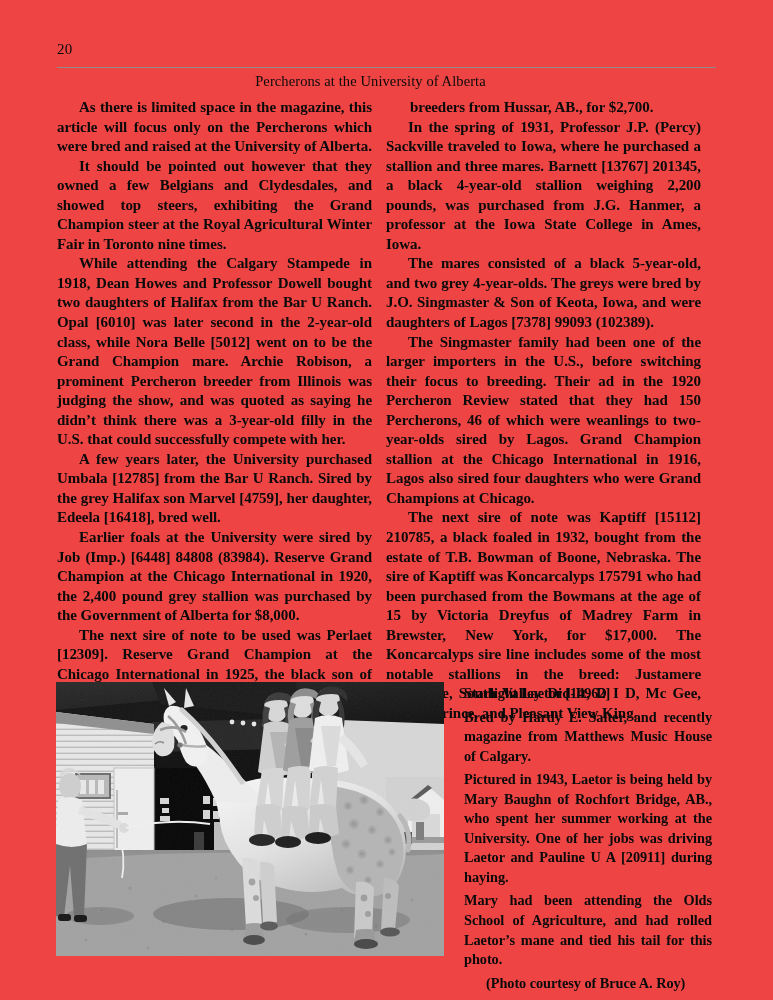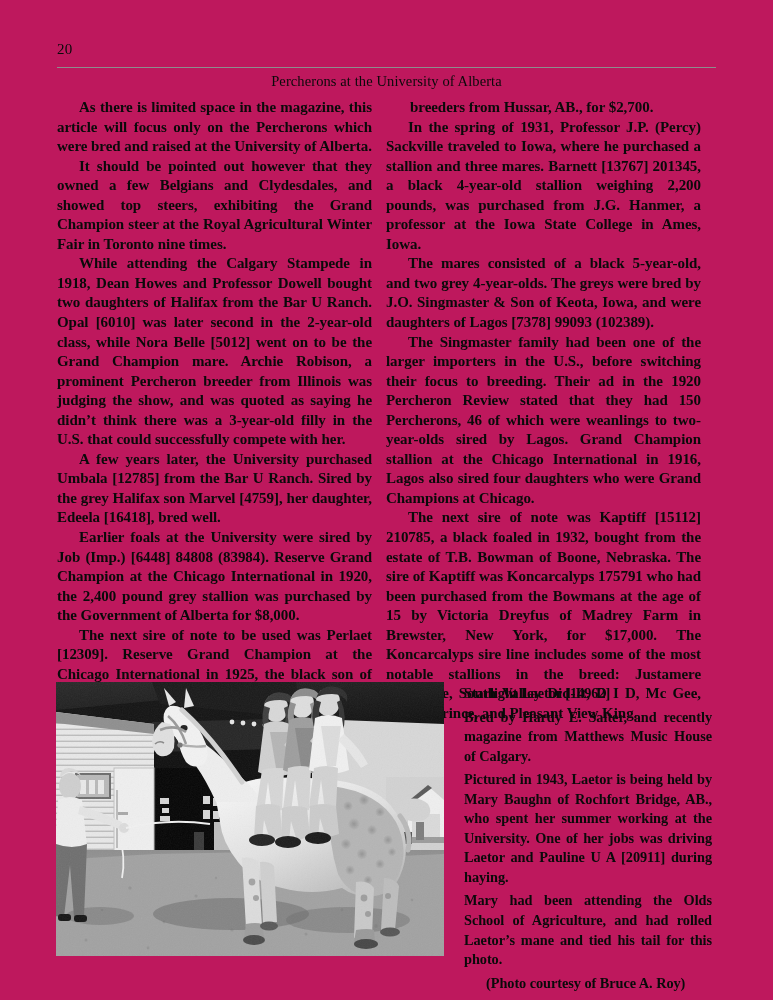--- a/index.html
+++ b/index.html
@@ -12,21 +12,21 @@
     height: 1000px;
     overflow: hidden;
     font-family: "Liberation Serif", "DejaVu Serif", serif;
     color: #0a0a0a;
   }
 
   .page {
     position: relative;
     width: 773px;
     height: 1000px;
-    background: #be185d;
+    background: #ef4444;
     box-sizing: border-box;
   }
 
   
   .folio {
     position: absolute;
     left: 57px;
     top: 40px;
     font-size: 15px;
     line-height: 18px;
@@ -38,21 +38,21 @@
     position: absolute;
     left: 57px;
     top: 67px;
     width: 659px;
     height: 1px;
     background: #8d8d8d;
   }
 
   .running-head {
     position: absolute;
-    left: 57px;
+    left: 41px;
     top: 72px;
     width: 659px;
     text-align: center;
     font-size: 14.5px;
     line-height: 19px;
     font-weight: 400;
     letter-spacing: 0.1px;
   }
 
   

